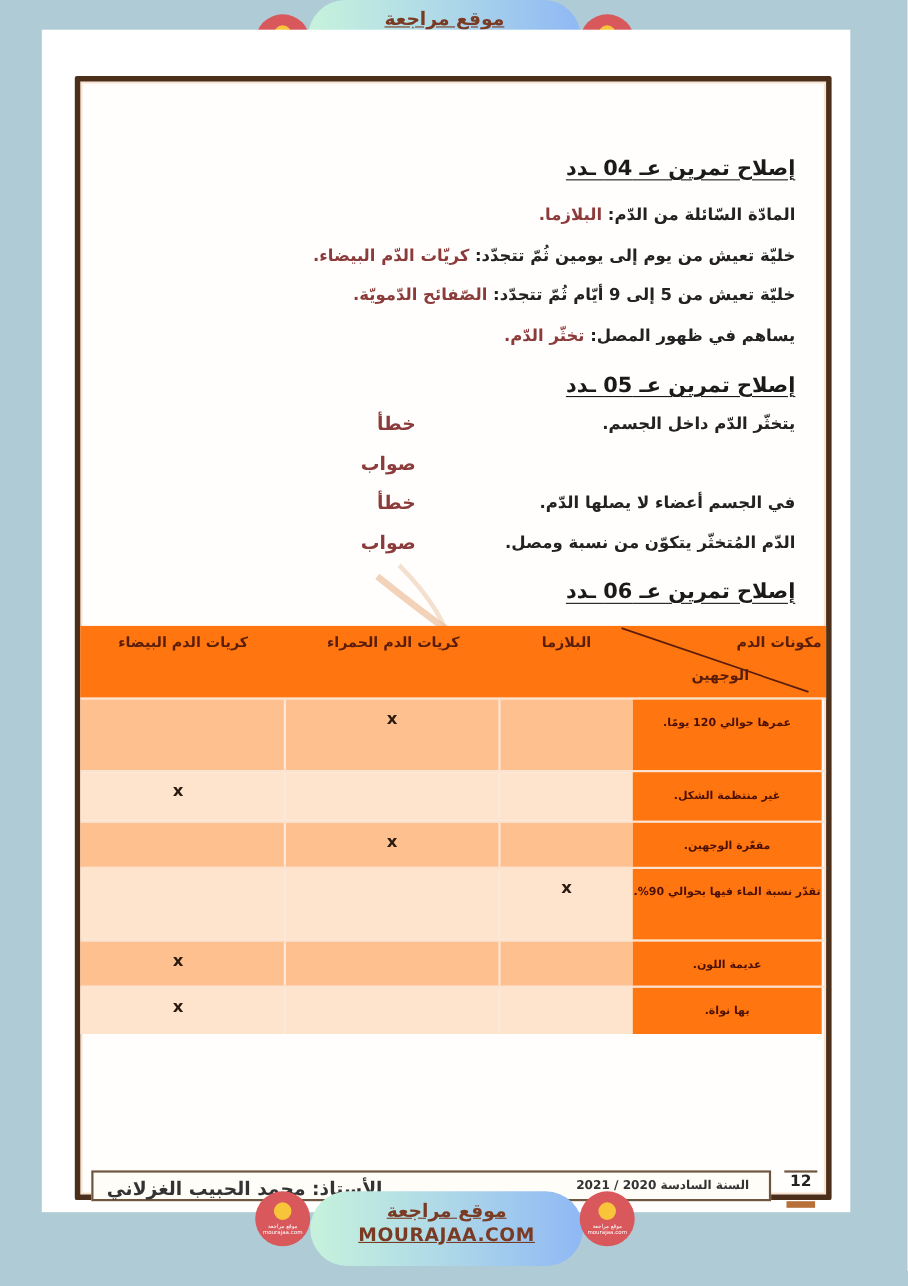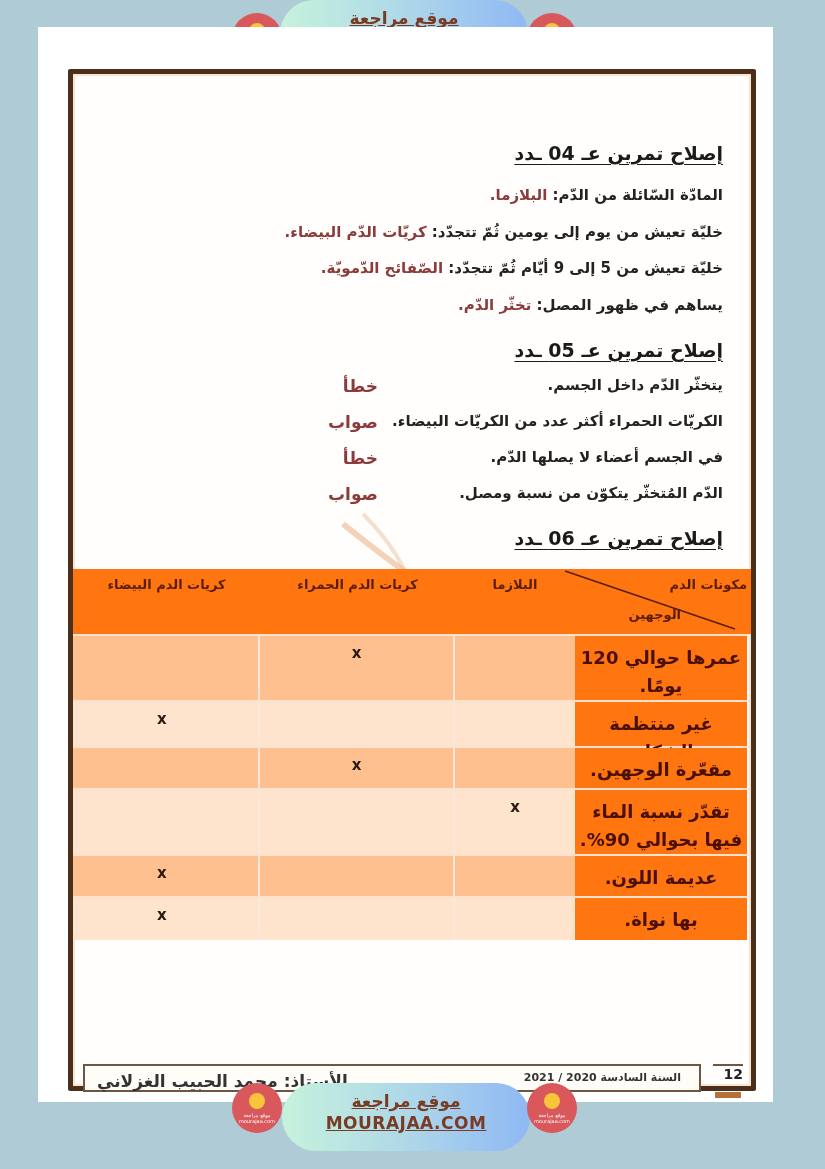--- a/index.html
+++ b/index.html
@@ -102,21 +102,21 @@
   }
   .td.prop {
     width: 172px;
     background: #ff7510 !important;
     color: #4a1005;
     font-weight: bold;
     text-align: center;
     padding-top: 8px;
     margin-right: 4px;
     line-height: 28px;
-    font-size: 18px;
+    font-size: 10px;
     border-left: none;
   }
   .td.c1 { width: 122px; }
   .td.c2 { width: 195px; }
   .td.c3 { width: 185px; border-left: none; }
   .mark {
     position: absolute; top: 8px; left: 50%; transform: translateX(-50%);
     font-weight: bold; font-size: 15px; color: #2a1a10;
   }
   .c3 .mark { left: 48%; }
@@ -130,21 +130,21 @@
     direction: rtl;
   }
   .footer .left-text {
     position: absolute; left: 12px; top: 5px; font-size: 17px; font-weight: bold; color: #333;
   }
   .footer .right-text {
     position: absolute; right: 18px; top: 5px; font-size: 11px; font-weight: bold; color: #333;
   }
   .page-num {
     position: absolute; left: 640px; top: 990px; width: 30px; height: 30px;
-    text-align: right; font-size: 14px; font-weight: bold; color: #222;
+    text-align: center; font-size: 14px; font-weight: bold; color: #222;
     border-top: 2px solid #6e5640;
   }
   .page-num .bar {
     position: absolute; left: 2px; bottom: -4px; width: 26px; height: 6px; background: #b8703b;
   }
   
   .banner {
     position: absolute;
     width: 248px; height: 68px;
     border-radius: 34px;
@@ -204,21 +204,20 @@
       <div class="line" style="top:222px;">
         <span>يساهم في ظهور المصل: </span><span class="ans">تخثّر الدّم.</span>
       </div>
 
       <div class="heading" style="top:265px;">إصلاح تمرين عـ 05 ـدد</div>
       <div class="tf-row" style="top:302px;">
         <span class="stmt">يتخثّر الدّم داخل الجسم.</span>
         <span class="verdict" style="right:345px;">خطأ</span>
       </div>
       <div class="tf-row" style="top:338px;">
-        <span class="stmt">الكريّات الحمراء أكثر عدد من الكريّات البيضاء.</span>
         <span class="verdict" style="right:345px;">صواب</span>
       </div>
       <div class="tf-row" style="top:374px;">
         <span class="stmt">في الجسم أعضاء لا يصلها الدّم.</span>
         <span class="verdict" style="right:345px;">خطأ</span>
       </div>
       <div class="tf-row" style="top:410px;">
         <span class="stmt">الدّم المُتخثّر يتكوّن من نسبة ومصل.</span>
         <span class="verdict" style="right:345px;">صواب</span>
       </div>

